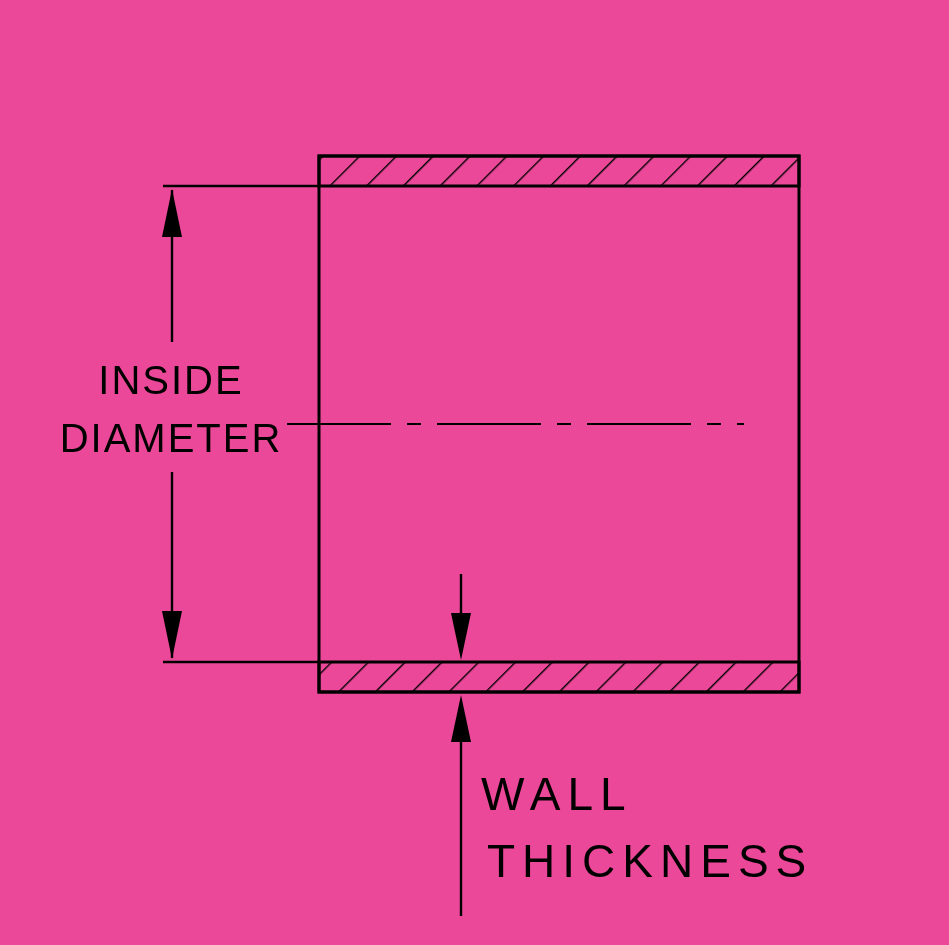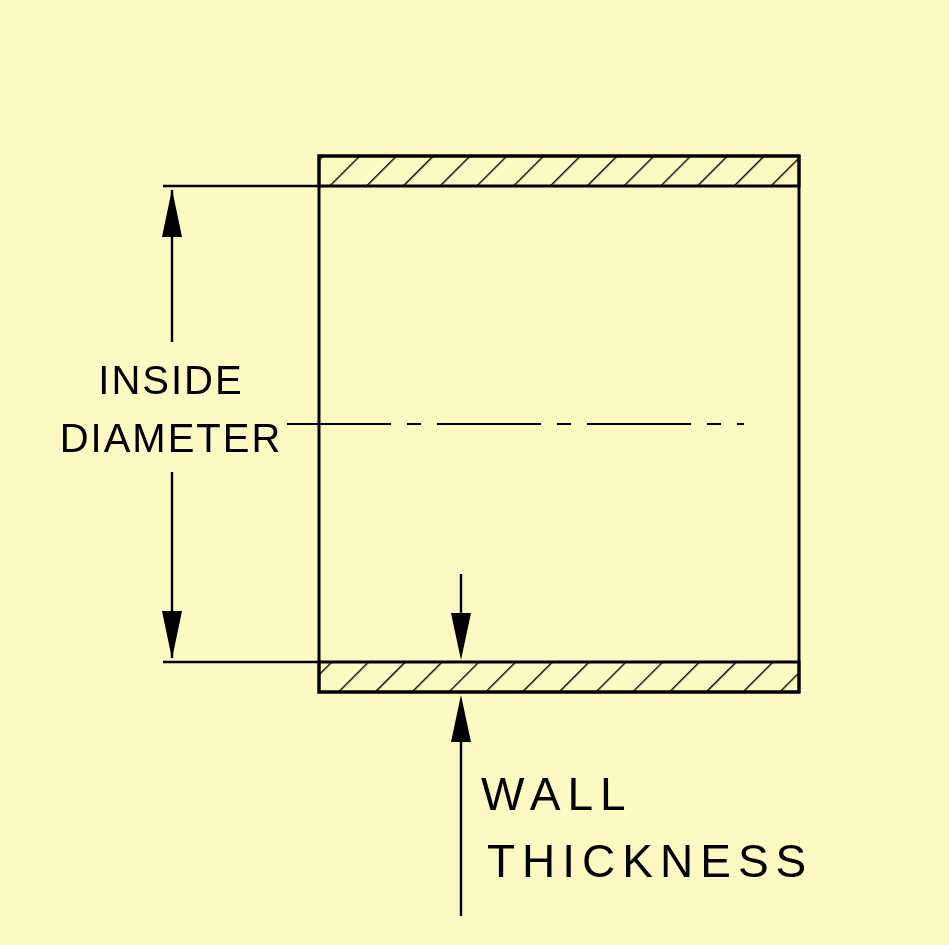--- a/index.html
+++ b/index.html
@@ -4,21 +4,21 @@
 <style>
   html, body {
     margin: 0;
     padding: 0;
     background: #ffffff;
   }
   .canvas {
     position: relative;
     width: 949px;
     height: 945px;
-    background: #fef9c3;
+    background: #ec4899;
     overflow: hidden;
   }
   svg {
     display: block;
   }
   svg text {
     font-family: "Liberation Sans", sans-serif;
     fill: #000000;
   }
   .dim-label {

